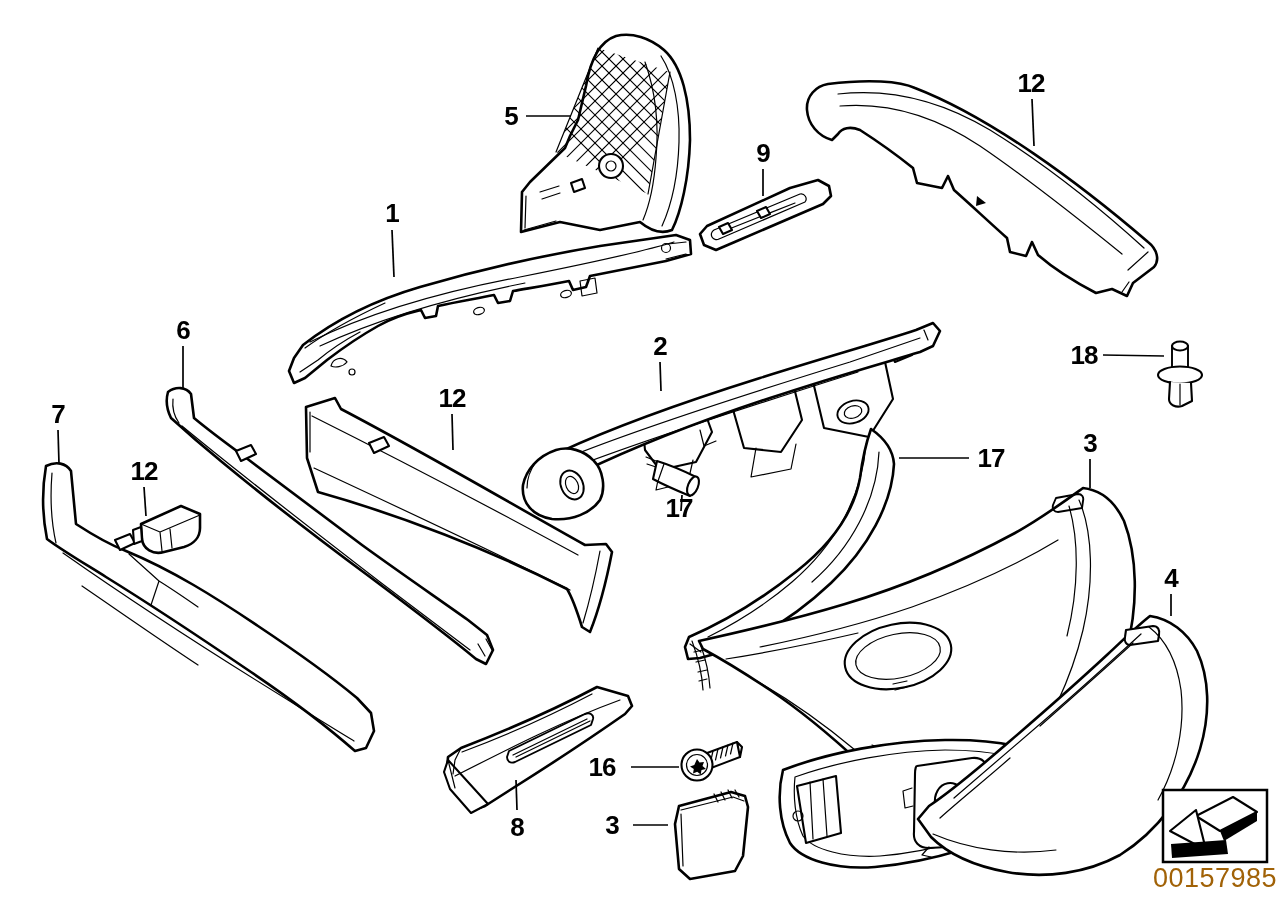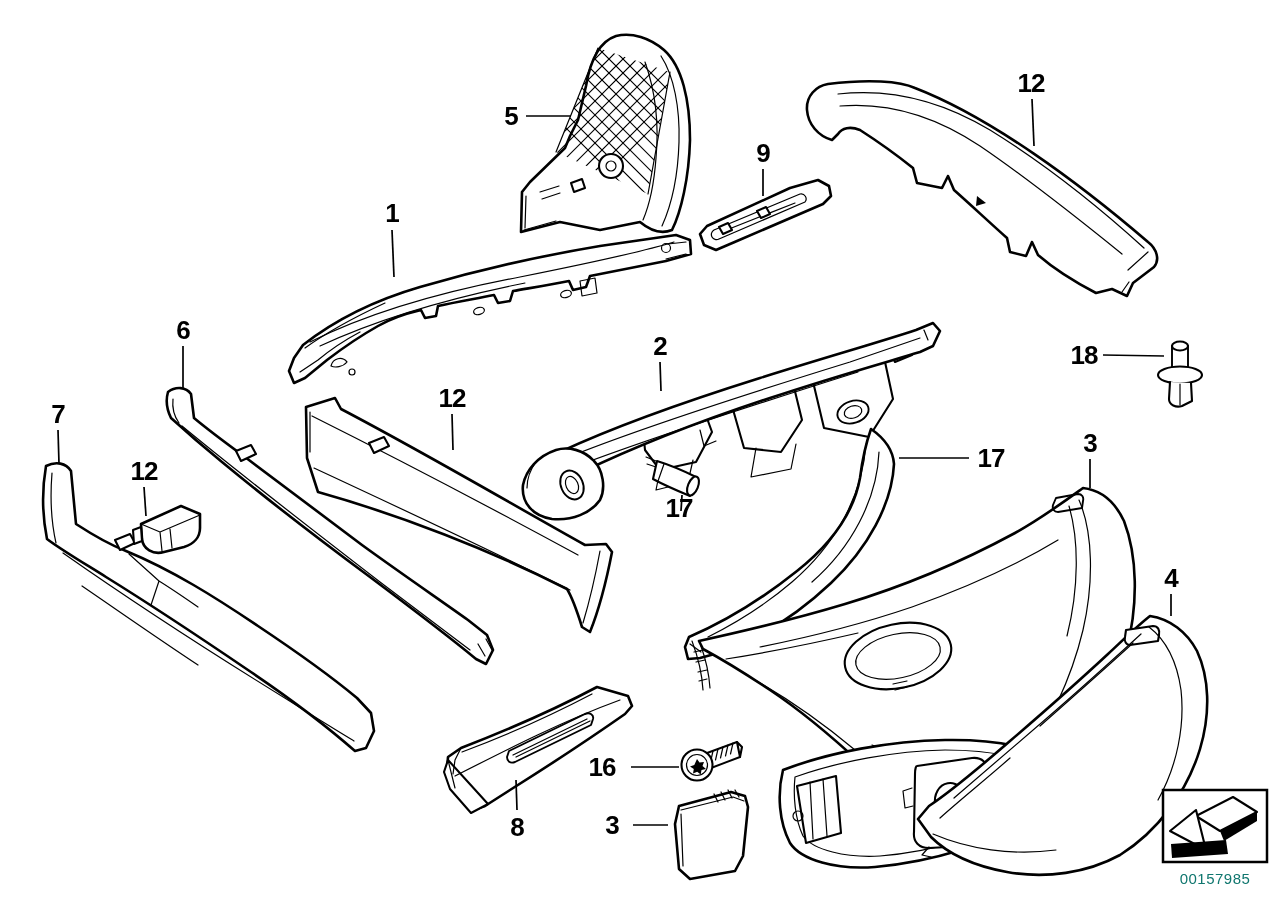--- a/index.html
+++ b/index.html
@@ -8,21 +8,21 @@
   svg{position:absolute;left:0;top:0;}
   .o  {fill:#ffffff;stroke:#000000;stroke-width:2.6;stroke-linejoin:round;stroke-linecap:round;}
   .o2 {fill:#ffffff;stroke:#000000;stroke-width:2.1;stroke-linejoin:round;stroke-linecap:round;}
   .d  {fill:none;stroke:#000000;stroke-width:1.2;stroke-linejoin:round;stroke-linecap:round;}
   .d2 {fill:none;stroke:#000000;stroke-width:1.9;stroke-linejoin:round;stroke-linecap:round;}
   .f  {fill:#000000;stroke:none;}
   .lead{stroke:#000000;stroke-width:1.7;}
   .part-label{position:absolute;transform:translate(-50%,-50%);
       font-weight:bold;font-size:26px;color:#000;letter-spacing:-1px;cursor:default;}
   .doc-number{position:absolute;transform:translate(-50%,-50%);
-      font-size:15px;color:#0f766e;letter-spacing:0.5px;}
+      font-size:27px;color:#a16207;letter-spacing:0.5px;}
 </style>
 </head>
 <body>
 
 <div id="stage">
 
 <svg width="1288" height="910" viewBox="0 0 1288 910">
   <defs>
     <clipPath id="latticeClip">
           <polygon points="598,48 670,72 648,194 556,152"></polygon>

